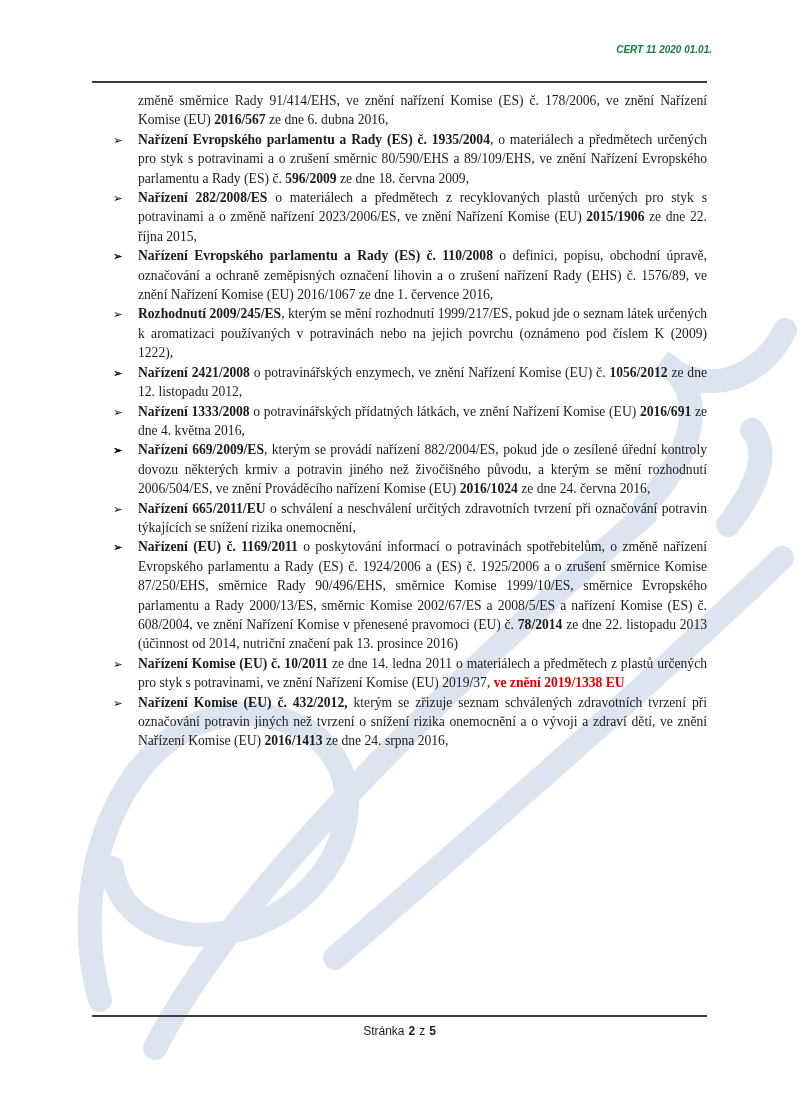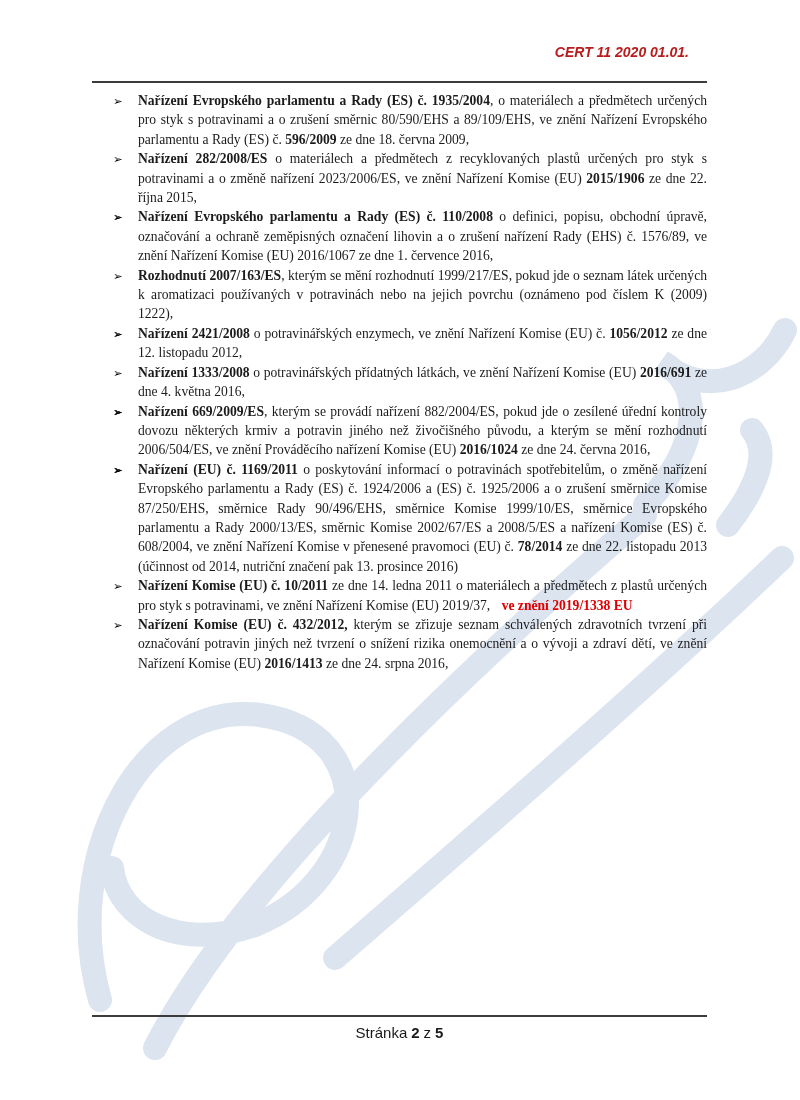--- a/index.html
+++ b/index.html
@@ -7,47 +7,47 @@
   * { box-sizing:border-box; margin:0; padding:0; }
   html,body { background:#ffffff; }
   .page {
     position:relative; width:800px; height:1100px; margin:0 auto;
     background:#ffffff; overflow:hidden;
     font-family:"Liberation Serif", serif; color:var(--ink);
   }
   .watermark { position:absolute; left:0; top:0; z-index:0; pointer-events:none; }
   .layer { position:relative; z-index:1; }
   .header-title {
-    position:absolute; top:44px; right:111px;
+    position:absolute; top:44px; right:88px;
     font-family:"Liberation Sans", sans-serif; font-style:italic; font-weight:bold;
-    font-size:14px; color:#b91c1c;
+    font-size:10px; color:#15803d;
   }
   .header-rule {
     position:absolute; left:92px; top:81px; width:615px; height:0;
     border-top:2px solid var(--rule);
   }
   .content {
     position:absolute; left:92px; top:91px; width:615px;
     font-size:13.6px; line-height:19.4px; text-align:justify;
   }
   .para { position:relative; padding-left:46px; }
   .para .marker {
     position:absolute; left:21px; top:1px;
     font-family:"DejaVu Sans", sans-serif; font-size:11.5px; line-height:19.4px; color:#000;
   }
   .bold { font-weight:bold; }
-  .red { color:var(--accent-red); font-weight:bold;margin-left:8px; }
+  .red { color:var(--accent-red); font-weight:bold; }
   .footer-rule {
     position:absolute; left:92px; top:1015px; width:615px; height:0;
     border-top:2px solid var(--rule);
   }
   .footer {
     position:absolute; left:92px; top:1024px; width:615px;
     display:flex; justify-content:center; gap:4px;
-    font-family:"Liberation Sans", sans-serif; font-size:15px; color:#1a1a1a;
+    font-family:"Liberation Sans", sans-serif; font-size:12px; color:#1a1a1a;
   }
   .footer .num { font-weight:bold; }
 </style>
 </head>
 <body>
 
 <div class="page">
 
   <svg class="watermark" width="800" height="1100" viewBox="0 0 800 1100" aria-hidden="true">
     <g fill="none" stroke="#dce4f0" stroke-width="24" stroke-linecap="round">
@@ -59,32 +59,33 @@
     </g>
   </svg>
 
   <div class="layer">
 
     <div class="header-title">CERT 11 2020 01.01.</div>
 
     <div class="header-rule"></div>
 
     <div class="content" id="content">
+        <div class="para"><span><span>změně směrnice Rady 91/414/EHS, ve znění nařízení Komise (ES) č. 178/2006, ve znění Nařízení Komise (EU) </span><span class="bold">2016/567</span><span> ze dne 6. dubna 2016,</span></span></div>
         <div class="para"><span class="marker">➢</span><span><span class="bold">Nařízení Evropského parlamentu a Rady (ES) č. 1935/2004</span><span>, o materiálech a předmětech určených pro styk s potravinami a o zrušení směrnic 80/590/EHS a 89/109/EHS, ve znění Nařízení Evropského parlamentu a Rady (ES) č. </span><span class="bold">596/2009</span><span> ze dne 18. června 2009,</span></span></div>
         <div class="para"><span class="marker">➢</span><span><span class="bold">Nařízení 282/2008/ES</span><span> o materiálech a předmětech z recyklovaných plastů určených pro styk s potravinami a o změně nařízení 2023/2006/ES, ve znění Nařízení Komise (EU) </span><span class="bold">2015/1906</span><span> ze dne 22. října 2015,</span></span></div>
         <div class="para"><span class="marker">➢</span></div>
         <div class="para"><span class="marker">➢</span><span><span class="bold">Nařízení Evropského parlamentu a Rady (ES) č. 110/2008</span><span> o definici, popisu, obchodní úpravě, označování a ochraně zeměpisných označení lihovin a o zrušení nařízení Rady (EHS) č. 1576/89, ve znění Nařízení Komise (EU) 2016/1067 ze dne 1. července 2016,</span></span></div>
-        <div class="para"><span class="marker">➢</span><span><span class="bold">Rozhodnutí 2007/163/ES</span><span>, kterým se mění rozhodnutí 1999/217/ES, pokud jde o seznam látek určených k aromatizaci používaných v potravinách nebo na jejich povrchu (oznámeno pod číslem K (2009) 1222),</span></span></div>
+        <div class="para"><span class="marker">➢</span><span><span class="bold">Rozhodnutí 2009/245/ES</span><span>, kterým se mění rozhodnutí 1999/217/ES, pokud jde o seznam látek určených k aromatizaci používaných v potravinách nebo na jejich povrchu (oznámeno pod číslem K (2009) 1222),</span></span></div>
         <div class="para"><span class="marker">➢</span></div>
         <div class="para"><span class="marker">➢</span><span><span class="bold">Nařízení 2421/2008</span><span> o potravinářských enzymech, ve znění Nařízení Komise (EU) č. </span><span class="bold">1056/2012</span><span> ze dne 12. listopadu 2012,</span></span></div>
         <div class="para"><span class="marker">➢</span><span><span class="bold">Nařízení 1333/2008</span><span> o potravinářských přídatných látkách, ve znění Nařízení Komise (EU) </span><span class="bold">2016/691</span><span> ze dne 4. května 2016,</span></span></div>
         <div class="para"><span class="marker">➢</span></div>
         <div class="para"><span class="marker">➢</span></div>
         <div class="para"><span class="marker">➢</span><span><span class="bold">Nařízení 669/2009/ES</span><span>, kterým se provádí nařízení 882/2004/ES, pokud jde o zesílené úřední kontroly dovozu některých krmiv a potravin jiného než živočišného původu, a kterým se mění rozhodnutí 2006/504/ES, ve znění Prováděcího nařízení Komise (EU) </span><span class="bold">2016/1024</span><span> ze dne 24. června 2016,</span></span></div>
-        <div class="para"><span class="marker">➢</span></div>
+        <div class="para"><span class="marker">➢</span><span><span class="bold">Nařízení 665/2011/EU</span><span> o schválení a neschválení určitých zdravotních tvrzení při označování potravin týkajících se snížení rizika onemocnění,</span></span></div>
         <div class="para"><span class="marker">➢</span></div>
         <div class="para"><span class="marker">➢</span><span><span class="bold">Nařízení (EU) č. 1169/2011</span><span> o poskytování informací o potravinách spotřebitelům, o změně nařízení Evropského parlamentu a Rady (ES) č. 1924/2006 a (ES) č. 1925/2006 a o zrušení směrnice Komise 87/250/EHS, směrnice Rady 90/496/EHS, směrnice Komise 1999/10/ES, směrnice Evropského parlamentu a Rady 2000/13/ES, směrnic Komise 2002/67/ES a 2008/5/ES a nařízení Komise (ES) č. 608/2004, ve znění Nařízení Komise v přenesené pravomoci (EU) č. </span><span class="bold">78/2014</span><span> ze dne 22. listopadu 2013 (účinnost od 2014, nutriční značení pak 13. prosince 2016)</span></span></div>
         <div class="para"><span class="marker">➢</span><span><span class="bold">Nařízení Komise (EU) č. 10/2011</span><span> ze dne 14. ledna 2011 o materiálech a předmětech z plastů určených pro styk s potravinami, ve znění Nařízení Komise (EU) 2019/37, </span><span class="bold red">ve znění 2019/1338 EU</span></span></div>
         <div class="para"><span class="marker">➢</span><span><span class="bold">Nařízení Komise (EU) č. 432/2012,</span><span> kterým se zřizuje seznam schválených zdravotních tvrzení při označování potravin jiných než tvrzení o snížení rizika onemocnění a o vývoji a zdraví dětí, ve znění Nařízení Komise (EU) </span><span class="bold">2016/1413</span><span> ze dne 24. srpna 2016,</span></span></div>
       </div>
 
     <div class="footer-rule"></div>
 
     <div class="footer">
       <span>Stránka</span>

